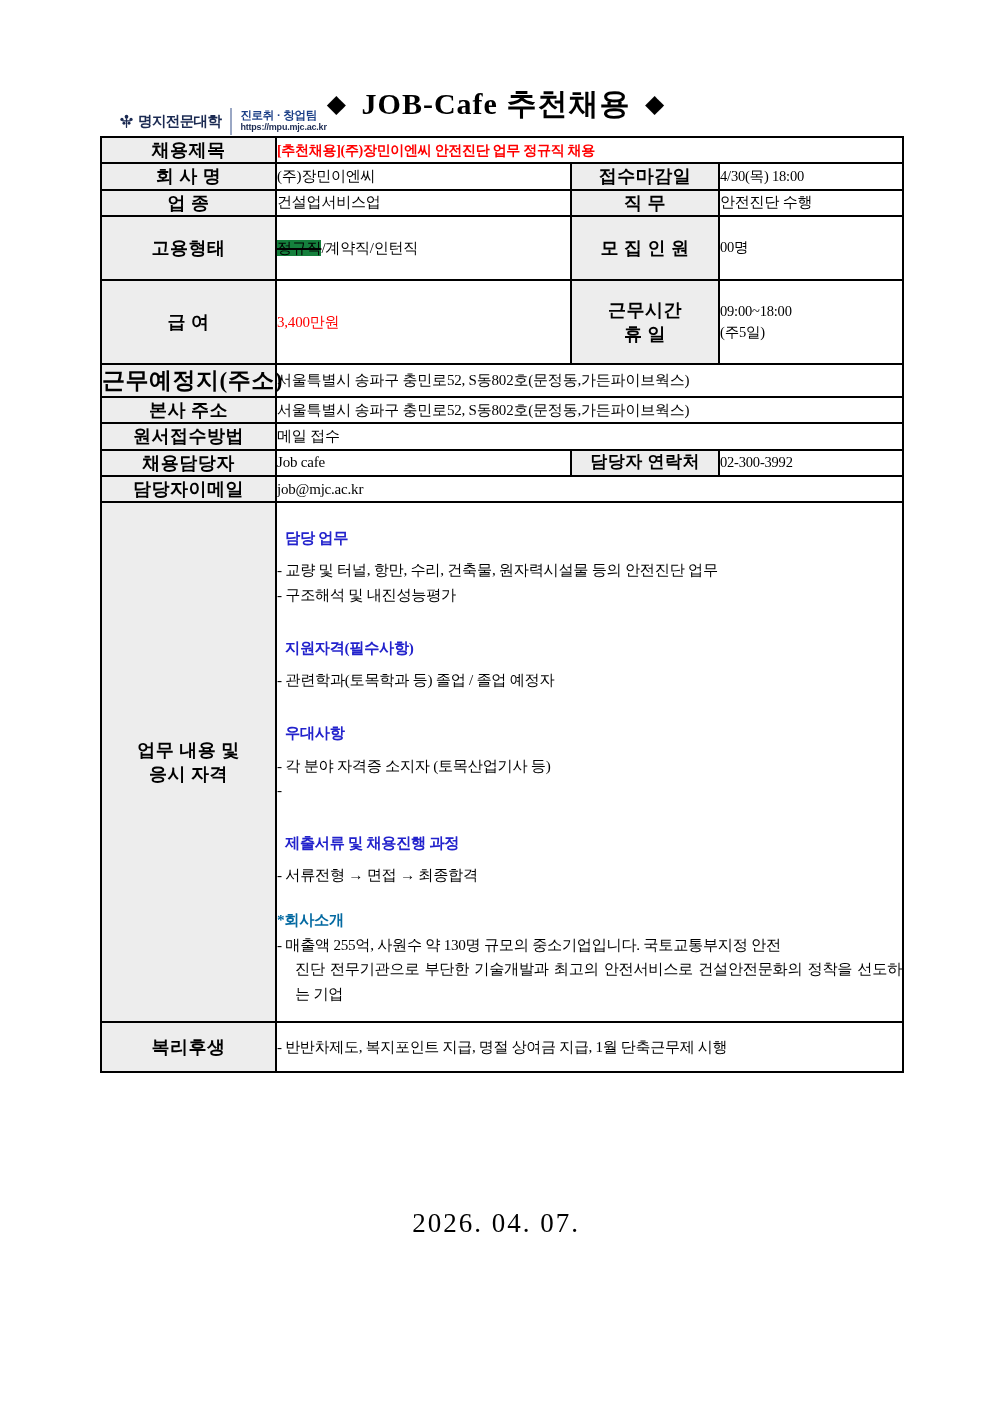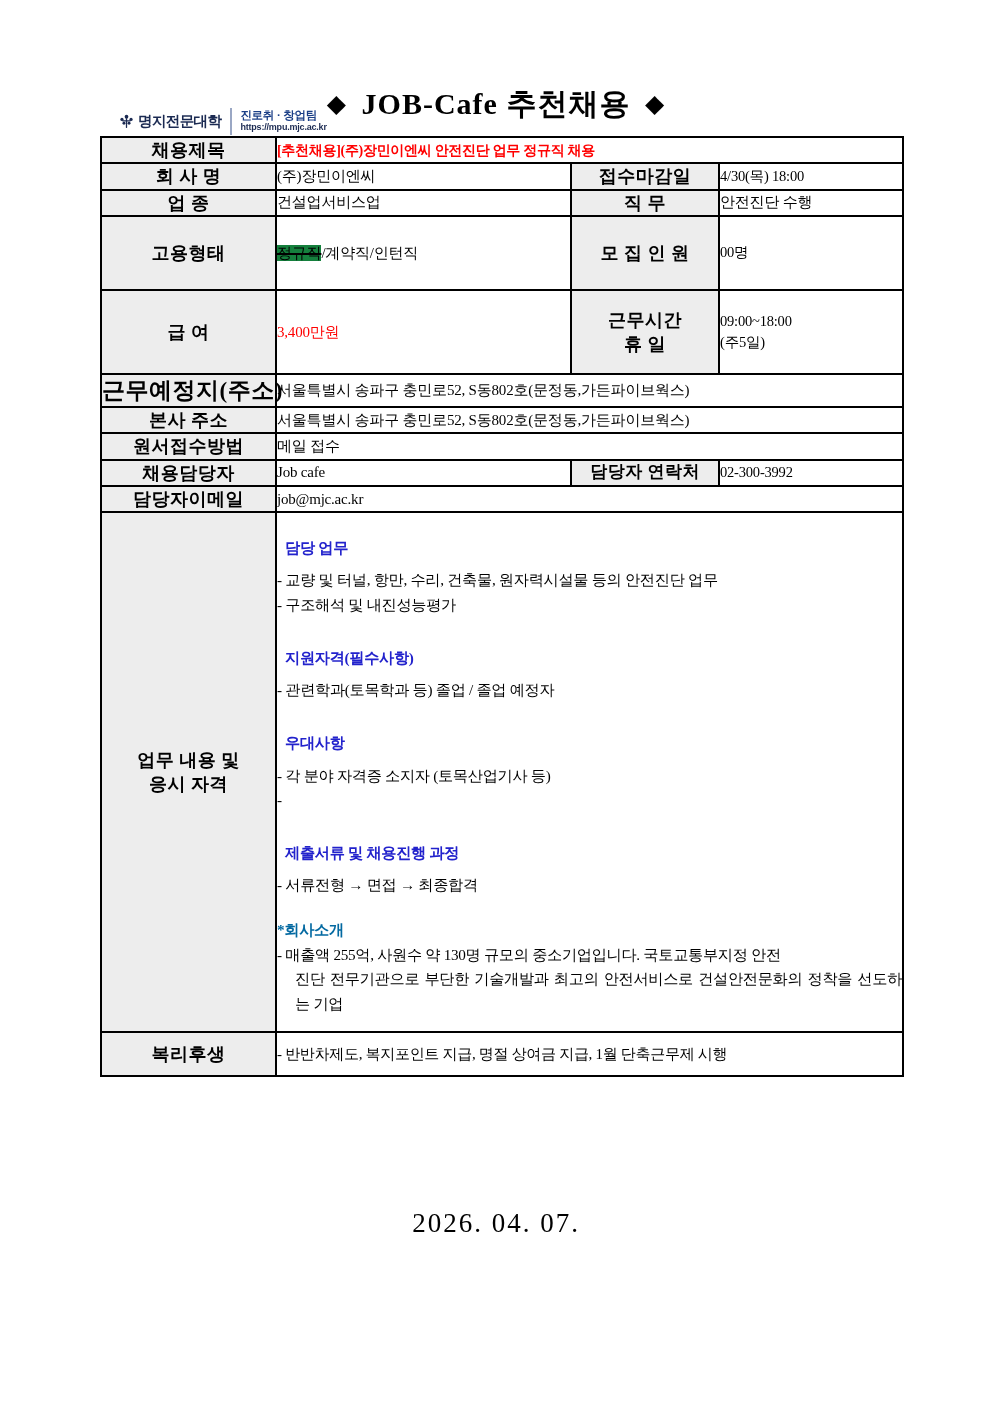--- a/index.html
+++ b/index.html
@@ -241,21 +241,21 @@
       <td class="val small">4/30(목) 18:00</td>
     </tr>
 
     <tr>
       <td class="lbl">업    종</td>
       <td class="val">건설업서비스업</td>
       <td class="lbl">직        무</td>
       <td class="val">안전진단 수행</td>
     </tr>
 
-    <tr style="height:74px">
+    <tr style="height:64px">
       <td class="lbl">고용형태</td>
       <td class="val"><span class="hl">정규직</span><span>/계약직/인턴직</span></td>
       <td class="lbl">모 집 인 원</td>
       <td class="val small">00명</td>
     </tr>
 
     <tr style="height:84px">
       <td class="lbl">급      여</td>
       <td class="val red">3,400만원</td>
       <td class="lbl">
@@ -324,21 +324,21 @@
 
         <div class="gap"></div>
 
         <p class="h-green">*회사소개</p>
         <p class="item">- 매출액 255억, 사원수 약 130명 규모의 중소기업입니다. 국토교통부지정 안전</p>
         <p class="cont">진단 전무기관으로 부단한 기술개발과 최고의 안전서비스로 건설안전문화의 정착을 선도하는 기업</p>
 
       </td>
     </tr>
 
-    <tr style="height:44px">
+    <tr style="height:50px">
       <td class="lbl">복리후생</td>
       <td class="welfare-val" colspan="3">-  반반차제도, 복지포인트 지급, 명절 상여금 지급, 1월 단축근무제 시행</td>
     </tr>
 
   </tbody>
 </table>
 </div>
 
 <div class="footer-date">2026. 04. 07.</div>
 

